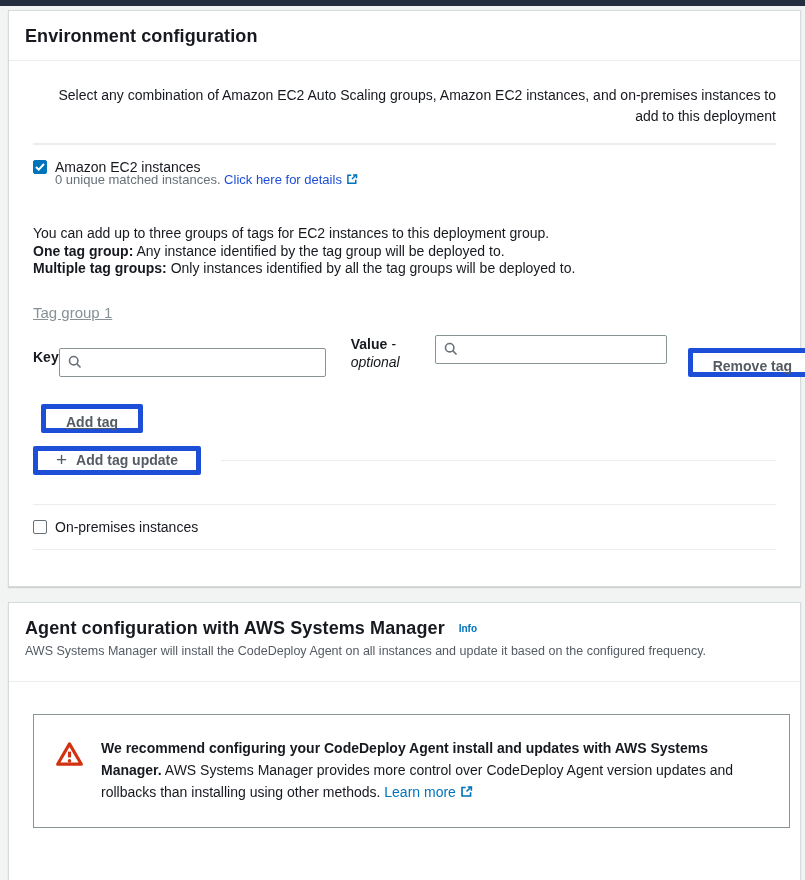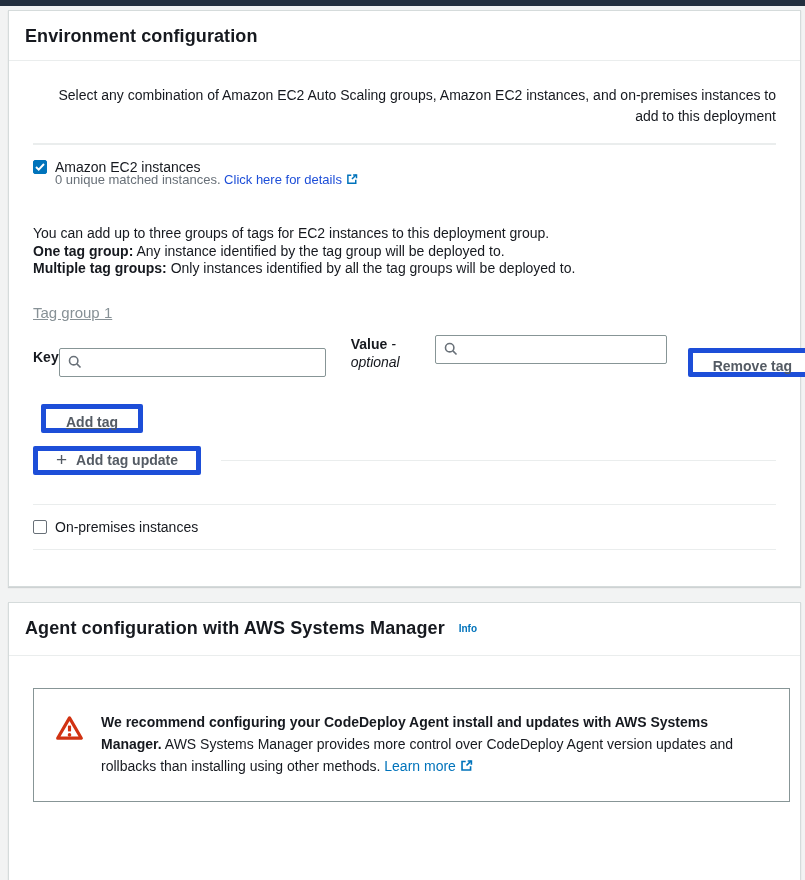--- a/index.html
+++ b/index.html
@@ -186,20 +186,21 @@
 
     <div class="divider"></div>
     <div class="spacer-36"></div>
   </div>
 </section>
 
 <section class="panel panel-agent">
   <div class="panel-header" style="padding-bottom:16px;">
     <h2>Agent configuration with AWS Systems Manager</h2>
     <a href="#" class="info-link">Info</a>
+    <div class="panel-sub">AWS Systems Manager will install the CodeDeploy Agent on all instances and update it based on the configured frequency.</div>
   </div>
   <div class="header-rule"></div>
 
   <div class="panel-body">
     <div class="warning-box">
       <svg class="warning-icon" width="31" height="29" viewBox="0 0 24 24">
         <path d="M12 3.2 L21.8 20 H2.2 Z" fill="none" stroke="#d13212" stroke-width="2.6" stroke-linejoin="round"></path>
         <line x1="12" y1="9.6" x2="12" y2="14.4" stroke="#d13212" stroke-width="2.6"></line>
         <circle cx="12" cy="17.3" r="1.5" fill="#d13212"></circle>
       </svg>

